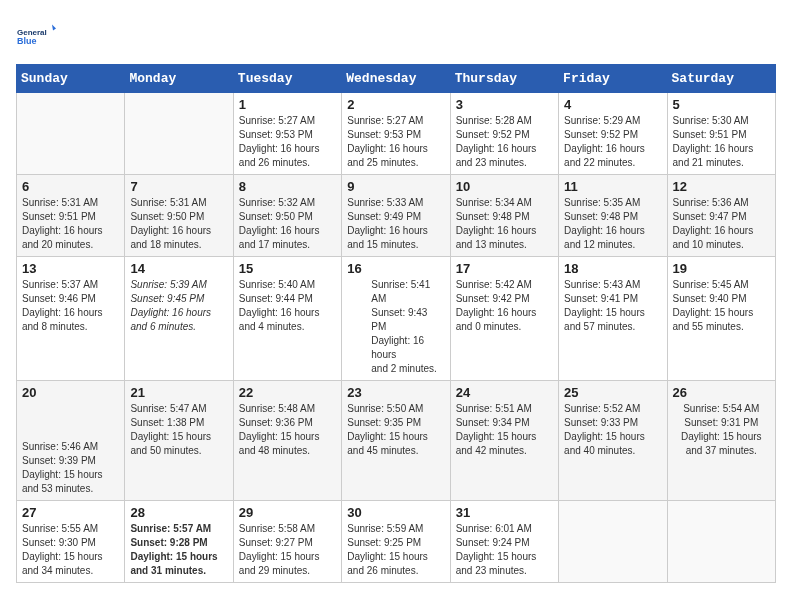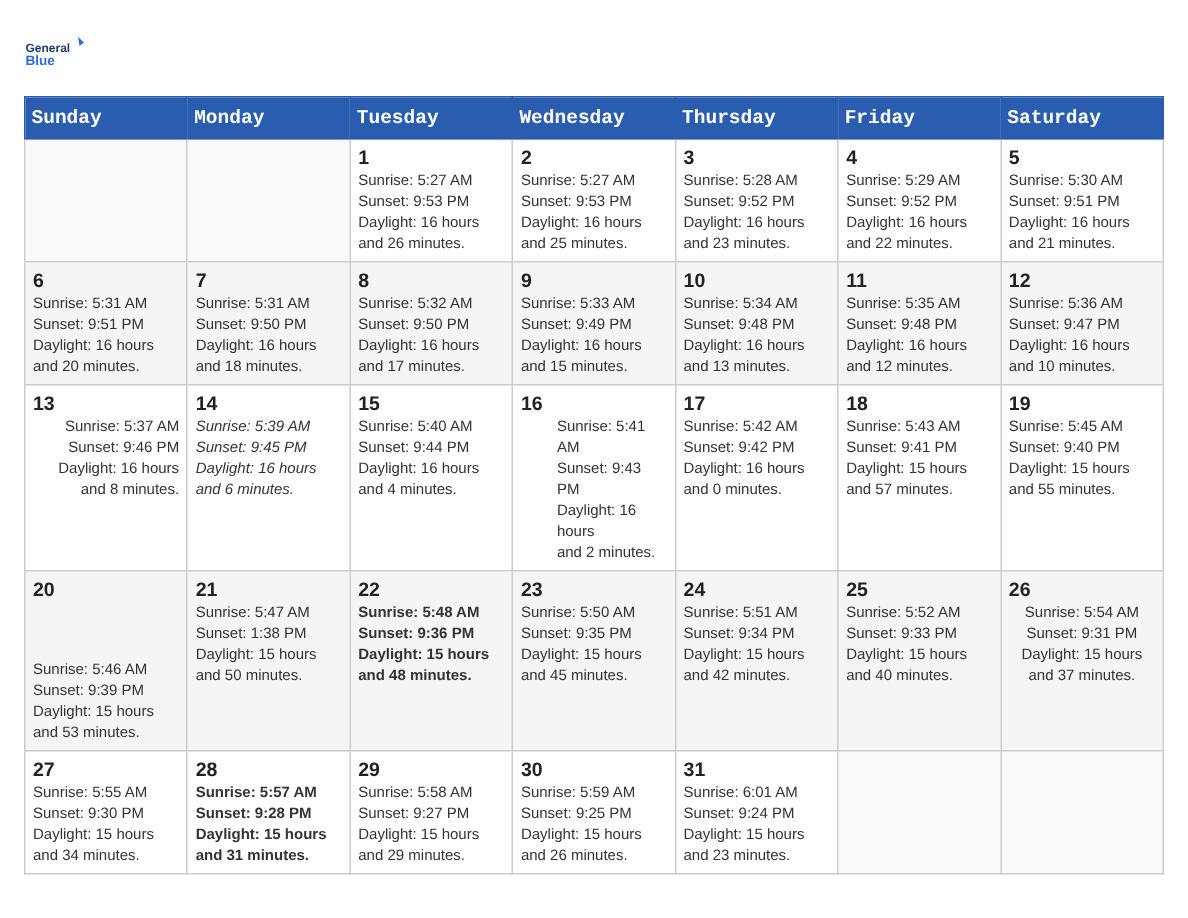--- a/index.html
+++ b/index.html
@@ -193,21 +193,21 @@
           <span class="day-number">12</span>
           <div class="day-info" style="white-space: pre-line;">Sunrise: 5:36 AM
 Sunset: 9:47 PM
 Daylight: 16 hours
 and 10 minutes.</div>
         </td>
       </tr>
       <tr>
         <td>
           <span class="day-number">13</span>
-          <div class="day-info" style="white-space: pre-line; text-align: right;">Sunrise: 5:37 AM
+          <div class="day-info" style="white-space: pre-line;">Sunrise: 5:37 AM
 Sunset: 9:46 PM
 Daylight: 16 hours
 and 8 minutes.</div>
         </td>
         <td>
           <span class="day-number">14</span>
           <div class="day-info" style="white-space: pre-line; font-style: italic;">Sunrise: 5:39 AM
 Sunset: 9:45 PM
 Daylight: 16 hours
 and 6 minutes.</div>
@@ -258,21 +258,21 @@
         </td>
         <td>
           <span class="day-number">21</span>
           <div class="day-info" style="white-space: pre-line;">Sunrise: 5:47 AM
 Sunset: 1:38 PM
 Daylight: 15 hours
 and 50 minutes.</div>
         </td>
         <td>
           <span class="day-number">22</span>
-          <div class="day-info" style="white-space: pre-line; font-weight: bold;">Sunrise: 5:48 AM
+          <div class="day-info" style="white-space: pre-line;">Sunrise: 5:48 AM
 Sunset: 9:36 PM
 Daylight: 15 hours
 and 48 minutes.</div>
         </td>
         <td>
           <span class="day-number">23</span>
           <div class="day-info" style="white-space: pre-line;">Sunrise: 5:50 AM
 Sunset: 9:35 PM
 Daylight: 15 hours
 and 45 minutes.</div>

